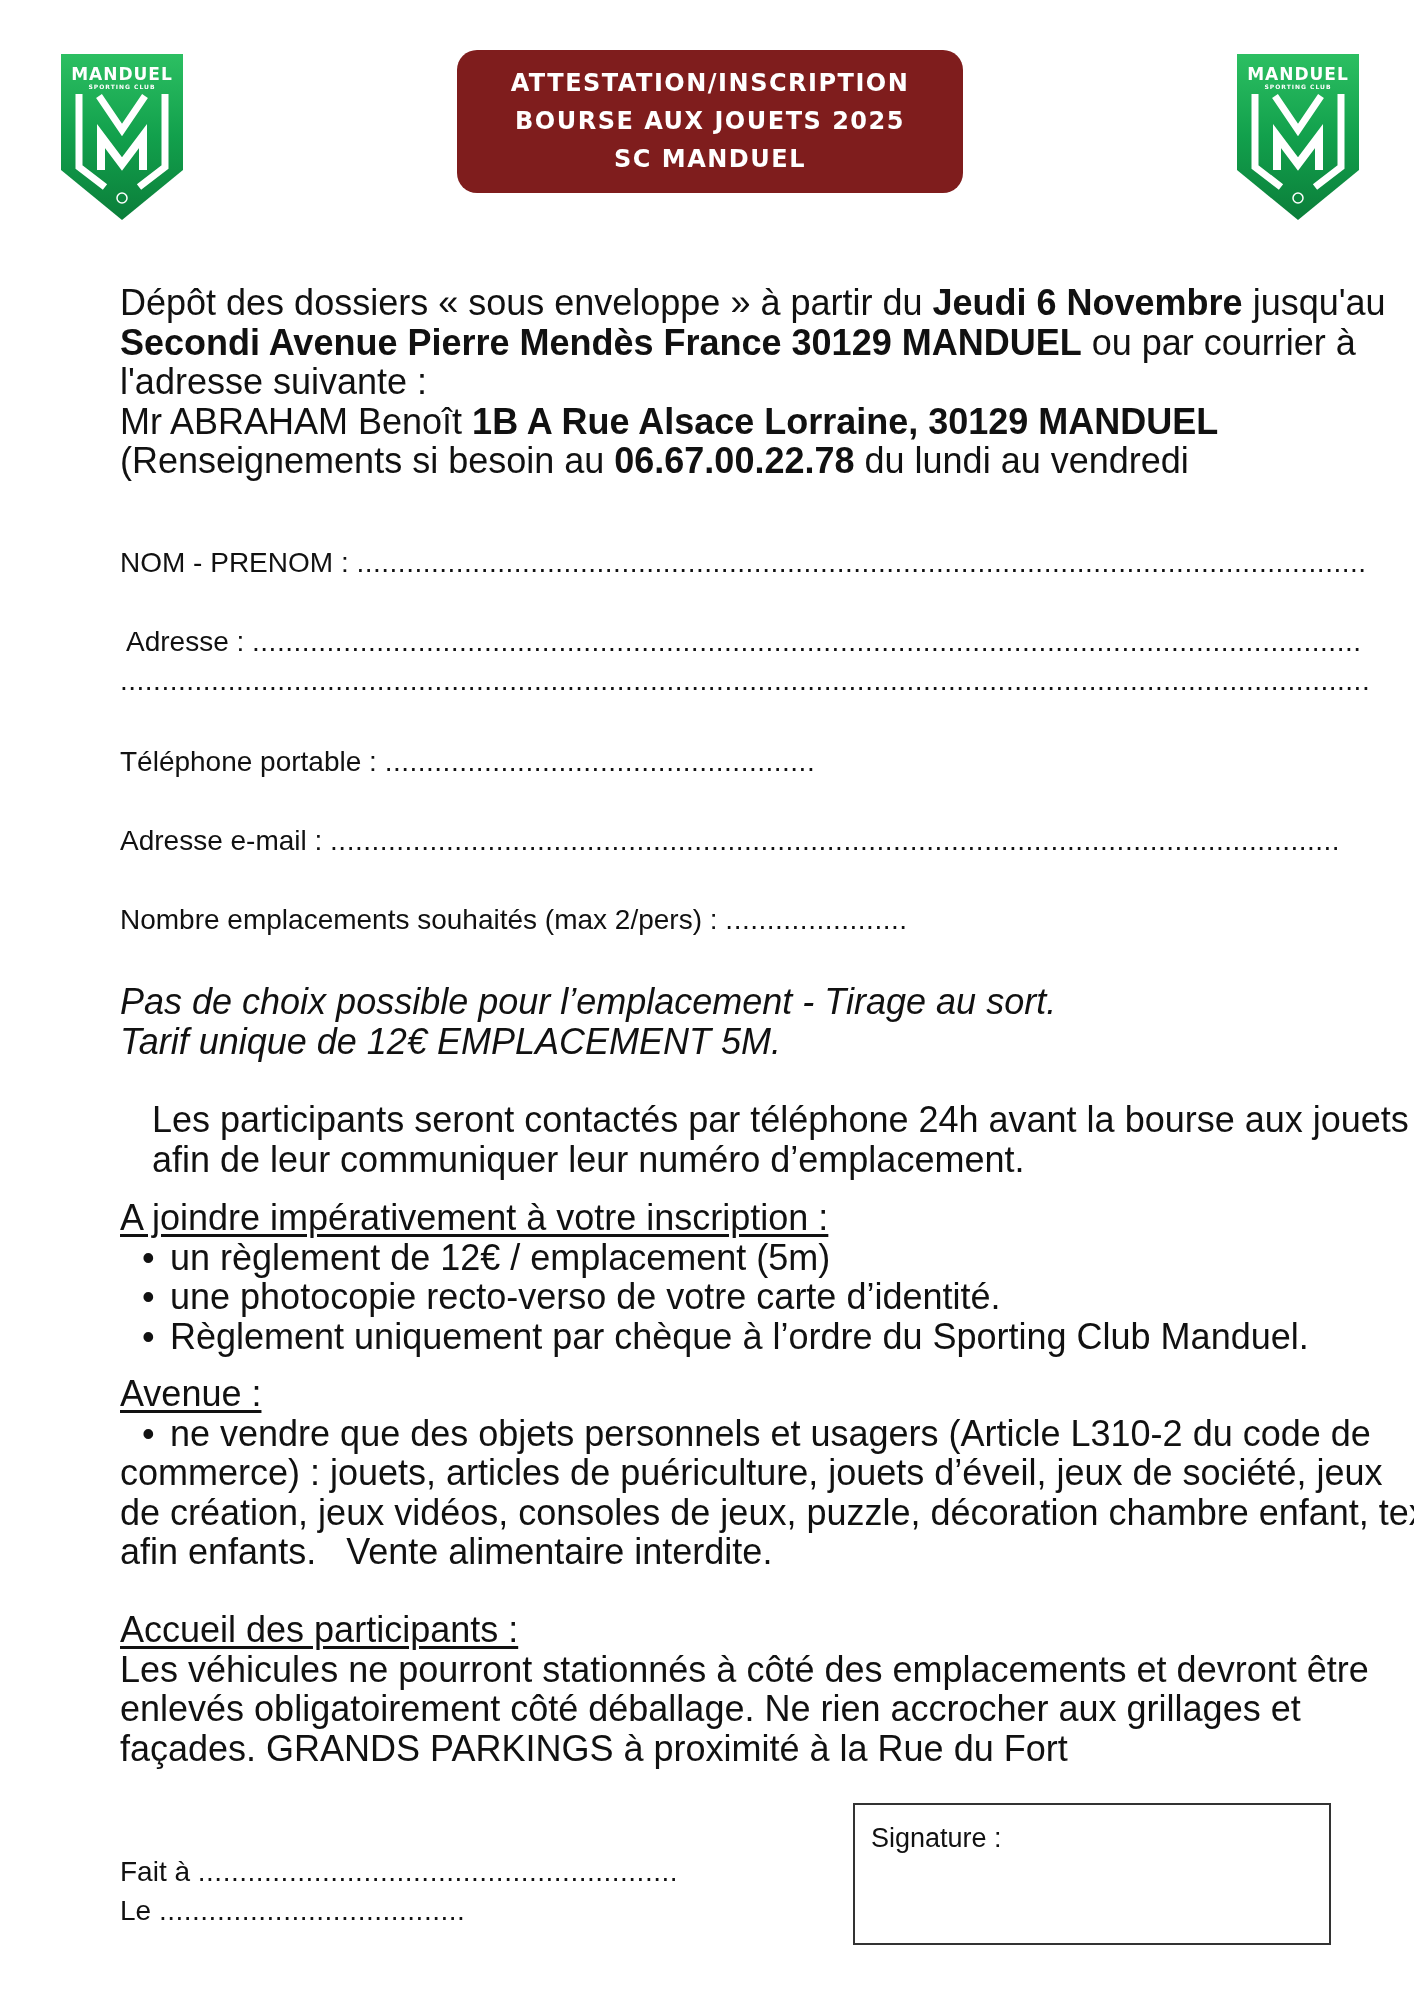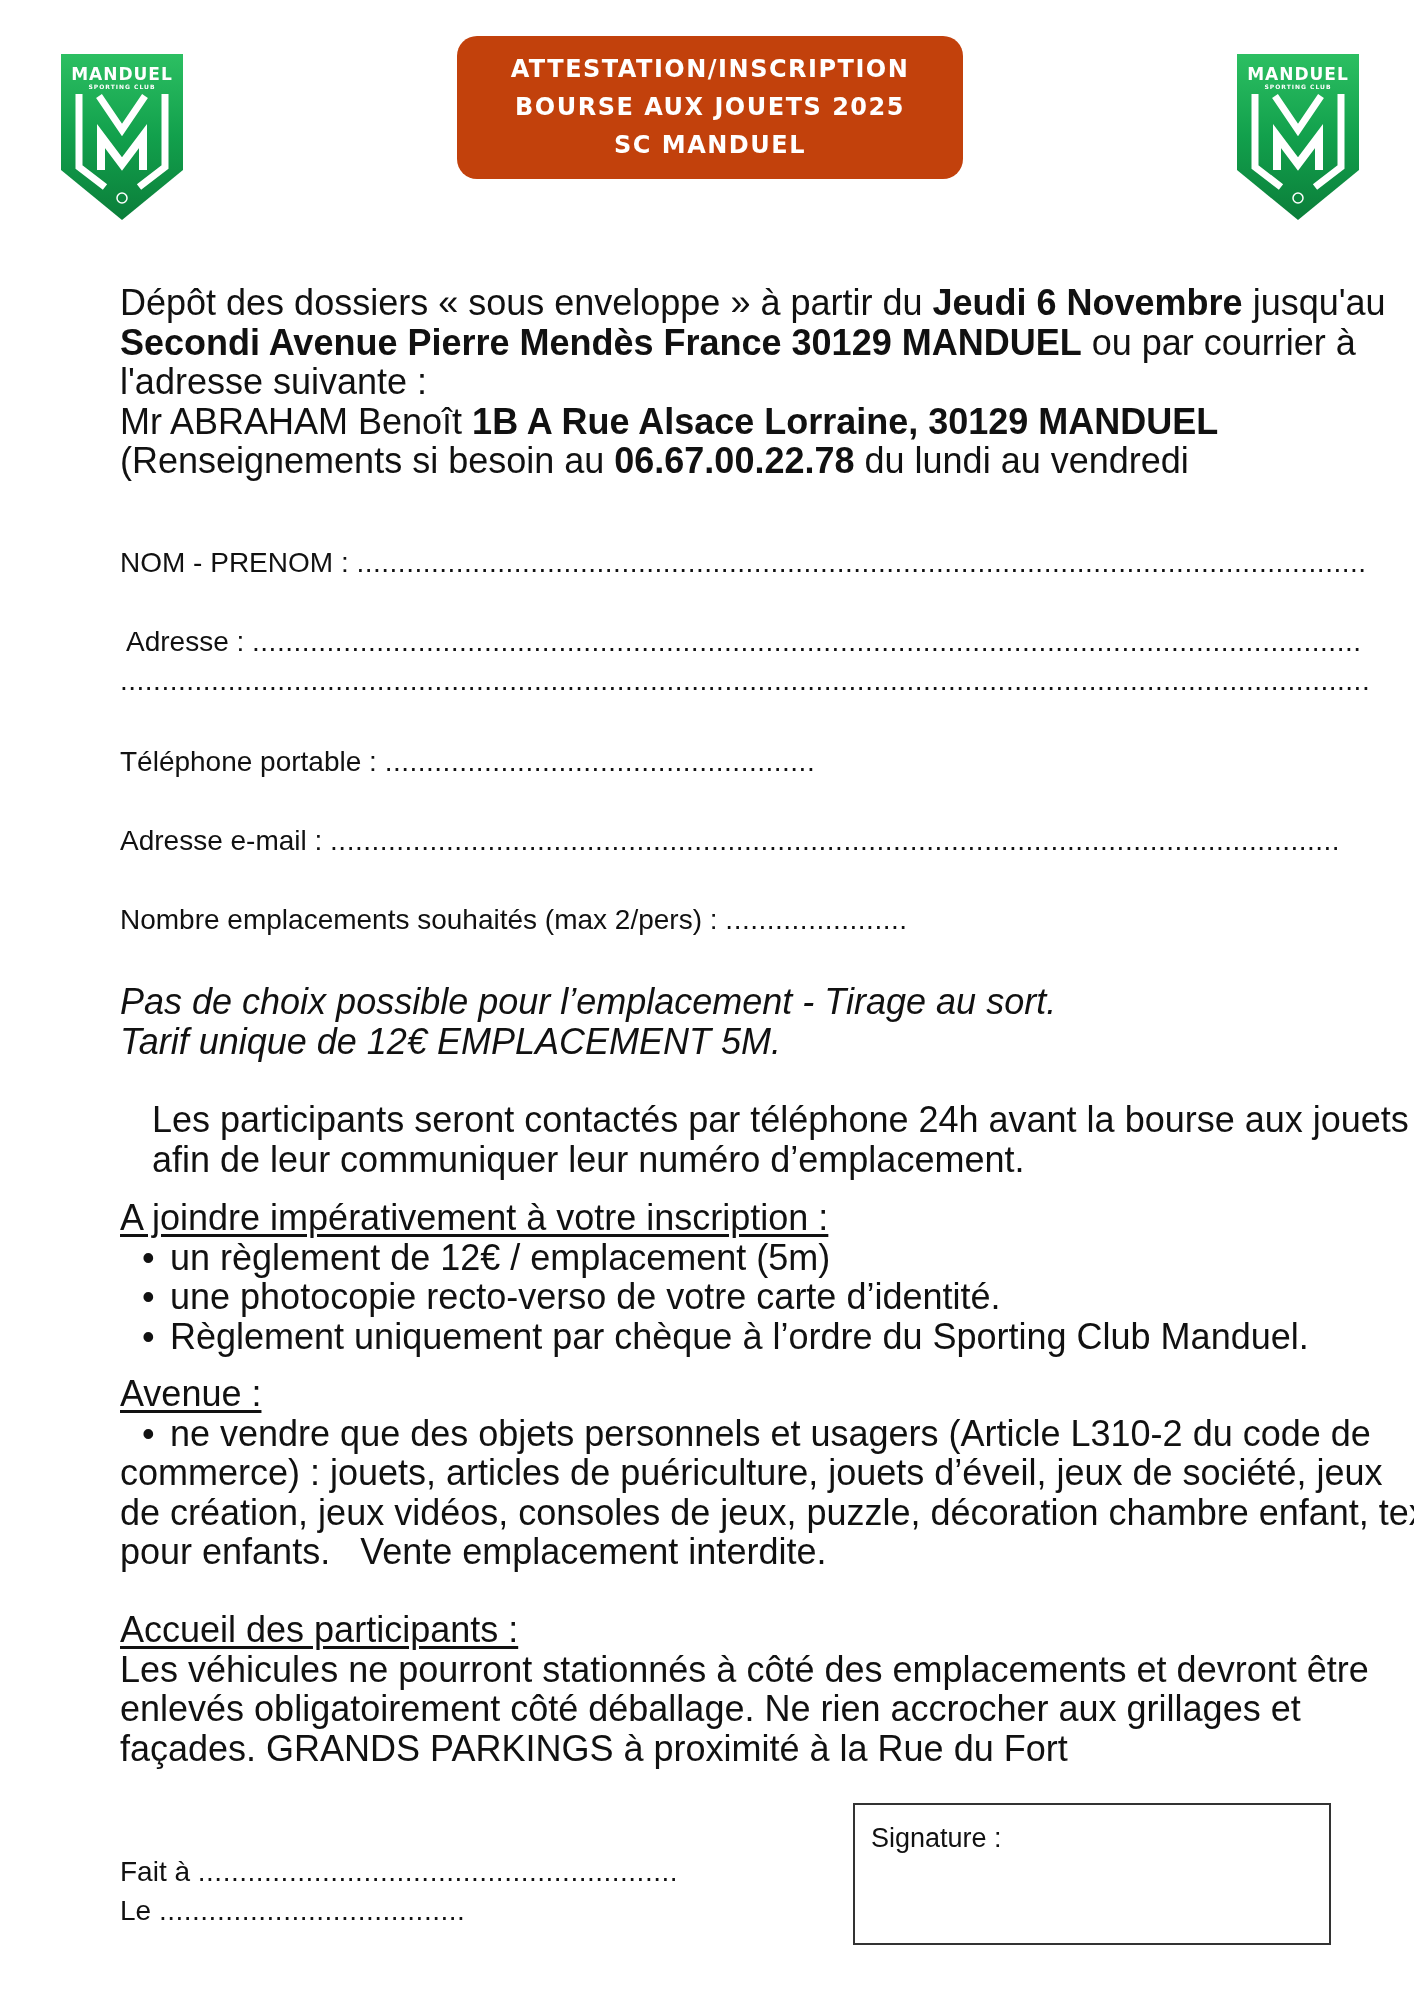--- a/index.html
+++ b/index.html
@@ -3,21 +3,21 @@
 <meta charset="utf-8">
 <style>
   html, body { margin:0; padding:0; background:#ffffff; }
   body { width:1414px; height:2000px; position:relative; overflow:hidden;
          font-family:"Liberation Sans", "DejaVu Sans", sans-serif; color:#111; }
   .abs { position:absolute; }
   .logo { width:130px; height:170px; }
   .logo svg { width:100%; height:100%; display:block; }
   #logo-left { left:57px; top:52px; }
   #logo-right { left:1233px; top:52px; }
-  .title-box { left:457px; top:36px; width:506px; height:143px; background:#c2410c;
+  .title-box { left:457px; top:50px; width:506px; height:143px; background:#7f1d1d;
                border-radius:20px; color:#fff; text-align:center;
                font-family:"DejaVu Sans", sans-serif; font-weight:bold;
                font-size:24px; letter-spacing:1.5px; line-height:38px;
                padding-top:14px; box-sizing:border-box; text-transform:uppercase; }
   .title-box div { display:block; }
   .text { font-size:36px; line-height:39.5px; left:120px; width:1200px; }
   .text b { font-weight:bold; }
   .line { white-space:nowrap; }
   .field { font-size:28px; left:120px; white-space:nowrap; }
   .dots { letter-spacing:0.5px; }
@@ -123,21 +123,21 @@
   </ul>
 </div>
 
 <div class="abs text" style="top:1374px;">
   <div class="line"><span class="u">Avenue :</span></div>
   <ul class="bullets">
     <li class="line">ne vendre que des objets personnels et usagers (Article L310-2 du code de</li>
   </ul>
   <div class="line">commerce) : jouets, articles de puériculture, jouets d’éveil, jeux de société, jeux</div>
   <div class="line">de création, jeux vidéos, consoles de jeux, puzzle, décoration chambre enfant, textiles</div>
-  <div class="line" style="white-space:pre;">pour enfants.   Vente emplacement interdite.</div>
+  <div class="line" style="white-space:pre;">afin enfants.   Vente alimentaire interdite.</div>
 </div>
 
 <div class="abs text" style="top:1610px;">
   <div class="line"><span class="u">Accueil des participants : </span></div>
   <div class="line">Les véhicules ne pourront stationnés à côté des emplacements et devront être</div>
   <div class="line">enlevés obligatoirement côté déballage. Ne rien accrocher aux grillages et</div>
   <div class="line">façades. GRANDS PARKINGS à proximité à la Rue du Fort</div>
 </div>
 
 <div class="abs field" style="top:1856px;">

